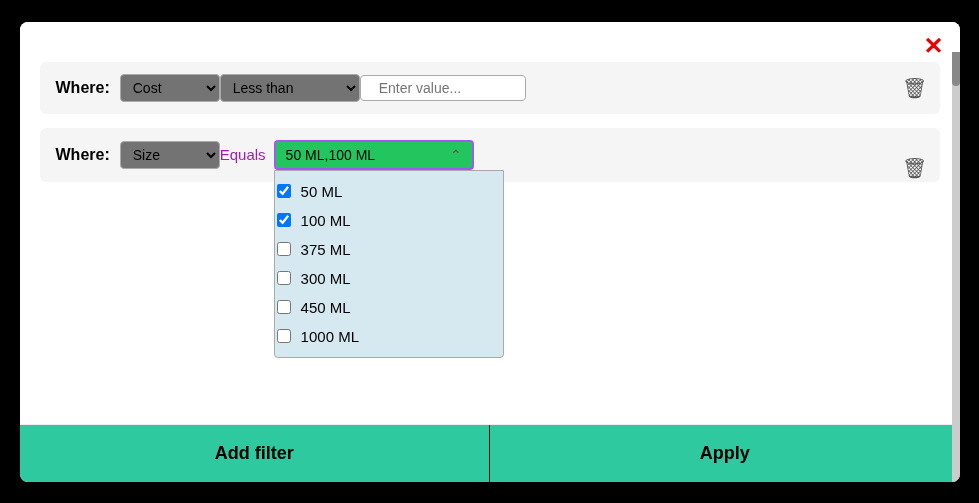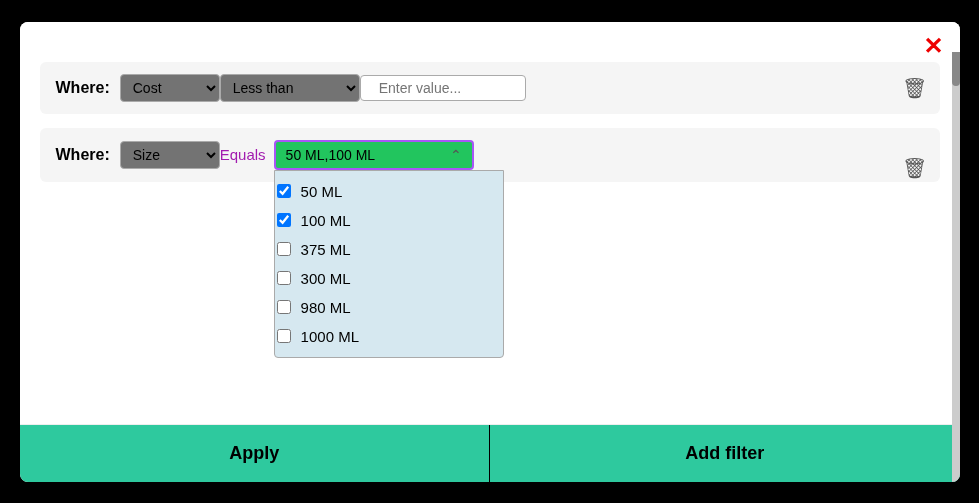--- a/index.html
+++ b/index.html
@@ -261,34 +261,34 @@
               <div class="dropdown-item">
                 <input type="checkbox" style="">
                 <span>375 ML</span>
               </div>
               <div class="dropdown-item">
                 <input type="checkbox" style="">
                 <span>300 ML</span>
               </div>
               <div class="dropdown-item">
                 <input type="checkbox" style="">
-                <span>980 ML</span>
+                <span>450 ML</span>
               </div>
               <div class="dropdown-item">
                 <input type="checkbox" style="">
                 <span>1000 ML</span>
               </div>
             </div>
           </div>
         </div>
       </div>
       <button class="delete-btn" style="top:28px; transform:none;">
         <span>🗑</span>
       </button>
     </div>
 
   </div>
 
   <div class="modal-footer">
+    <button class="footer-btn">Add filter</button>
     <button class="footer-btn">Apply</button>
-    <button class="footer-btn">Add filter</button>
   </div>
 </div>
 
 </body></html>

